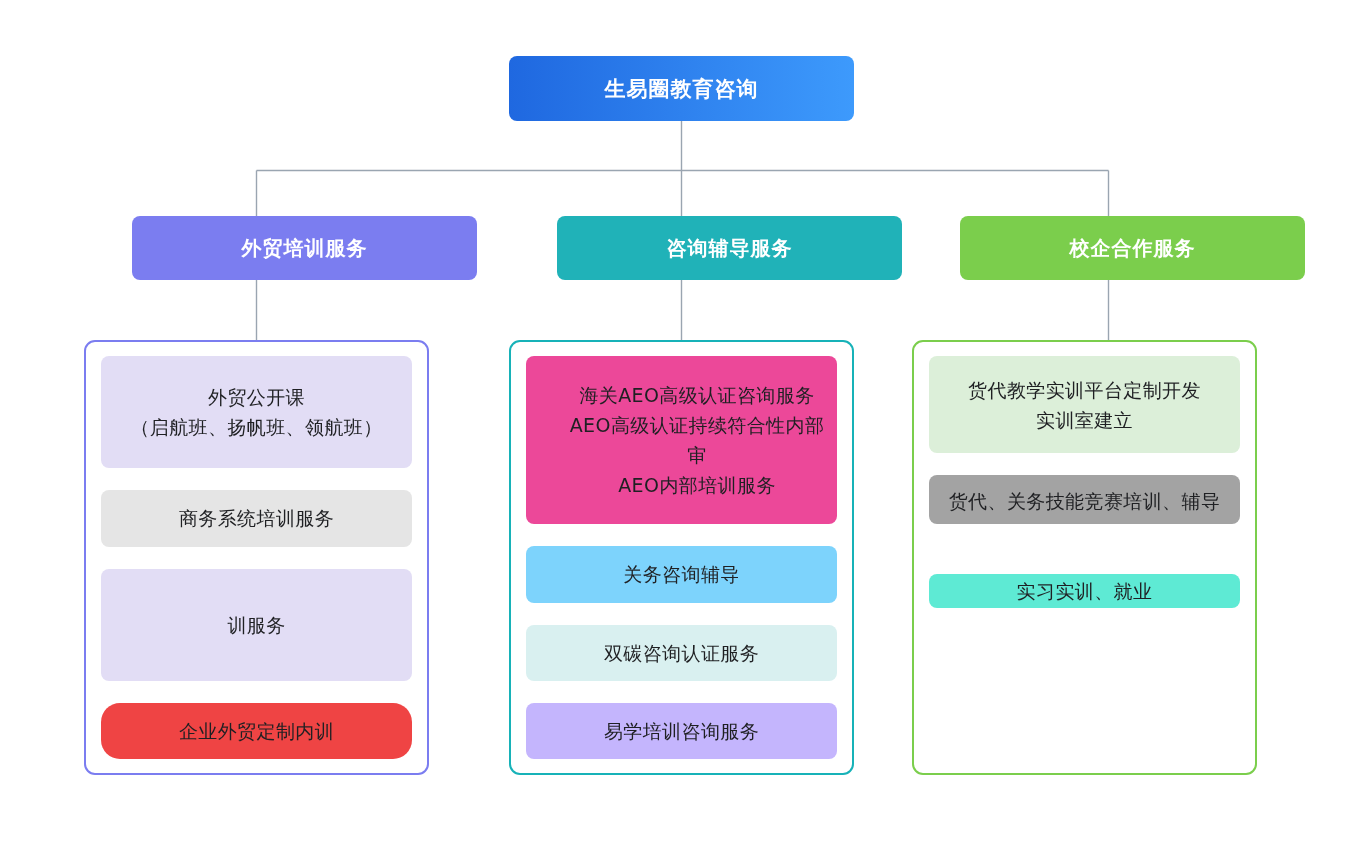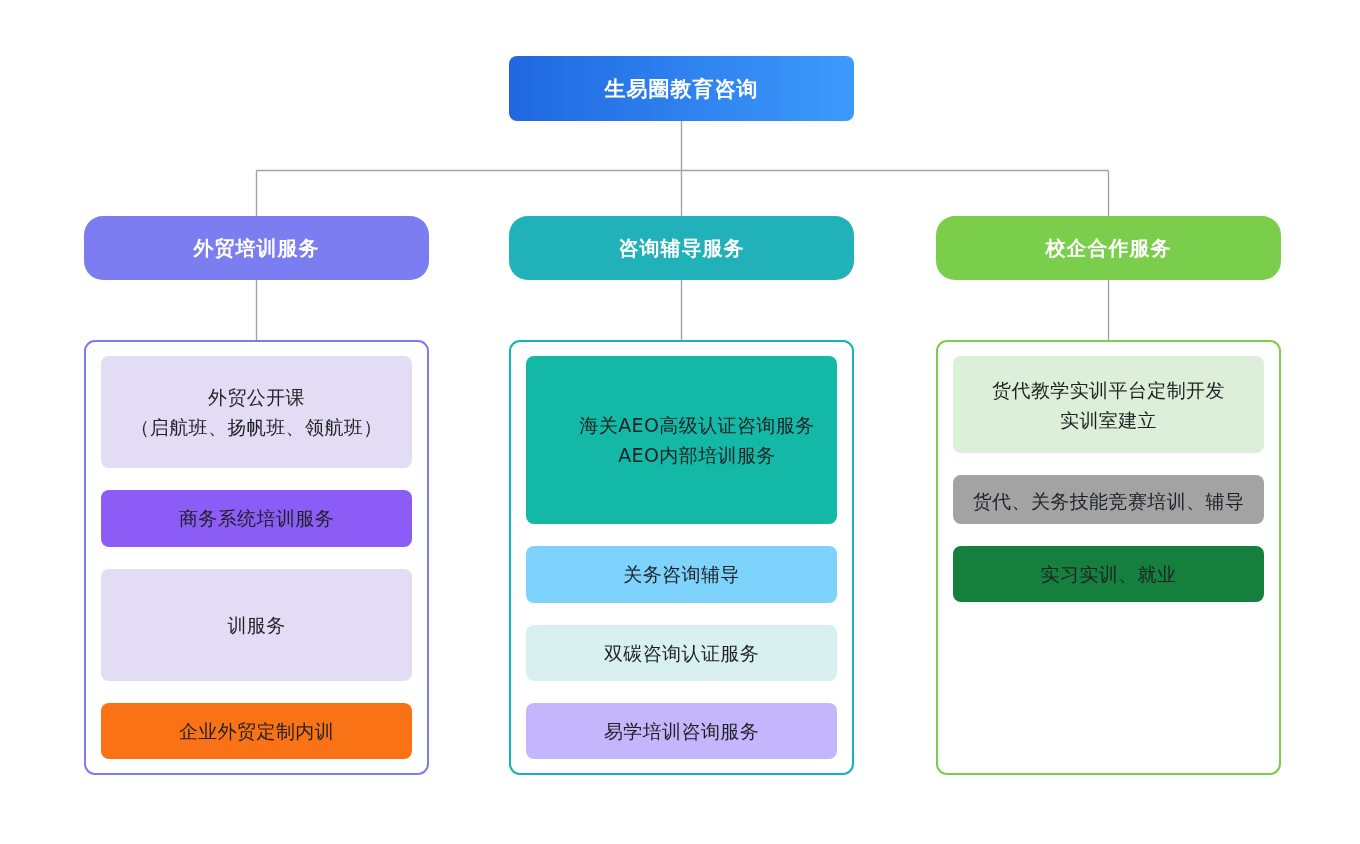--- a/index.html
+++ b/index.html
@@ -55,30 +55,31 @@
   }
 
   
   .branch {
     position: absolute;
     top: 216px;
     width: 345px;
   }
   .branch.col-0 { left: 84px; }
   .branch.col-1 { left: 509px; }
-  .branch.col-2 { left: 936px; }
+  .branch.col-2 { left: 912px; }
 
   .branch-header {
     width: 345px;
     height: 64px;
-    border-radius: 19px;
+    border-radius: 8px;
     display: flex;
     align-items: center;
     justify-content: center;
     box-sizing: border-box;
+    margin-left: 48px;
   }
   .branch-header .node-text {
     color: #ffffff;
     font-size: 20px;
     font-weight: bold;
     letter-spacing: 1px;
     text-align: center;
   }
 
   .branch-body {
@@ -144,46 +145,47 @@
     <div class="branch-header" style="background: rgb(123, 125, 240);">
       <span class="node-text">外贸培训服务</span>
     </div>
     <div class="branch-body" style="border-color: rgb(123, 125, 240);">
         <div class="leaf-item" style="background: rgb(226, 221, 245); height: 113.667px;">
           <div>
             <span class="leaf-line">外贸公开课</span>
             <span class="leaf-line">（启航班、扬帆班、领航班）</span>
           </div>
         </div>
-        <div class="leaf-item" style="background: #8b5cf6; height: 56.8333px;">
+        <div class="leaf-item" style="background: #e5e5e5; height: 56.8333px;">
           <div>
             <span class="leaf-line">商务系统培训服务</span>
           </div>
         </div>
         <div class="leaf-item" style="background: rgb(226, 221, 245); height: 113.667px;">
           <div>
             <span class="leaf-line">训服务</span>
           </div>
         </div>
-        <div class="leaf-item" style="background: #f97316; height: 56.8333px;">
+        <div class="leaf-item" style="background: #ef4444; height: 56.8333px; border-radius: 19px;">
           <div>
             <span class="leaf-line">企业外贸定制内训</span>
           </div>
         </div>
       </div>
   </div>
 
   <div class="branch col-1">
     <div class="branch-header" style="background: rgb(32, 178, 184);">
       <span class="node-text">咨询辅导服务</span>
     </div>
     <div class="branch-body" style="border-color: rgb(23, 178, 184);">
-        <div class="leaf-item" style="background: #14b8a6; height: 170.5px; padding-left: 43px;">
+        <div class="leaf-item" style="background: #ec4899; height: 170.5px; padding-left: 43px;">
           <div>
             <span class="leaf-line">海关AEO高级认证咨询服务</span>
+            <span class="leaf-line">AEO高级认证持续符合性内部审</span>
             <span class="leaf-line">AEO内部培训服务</span>
           </div>
         </div>
         <div class="leaf-item" style="background: #7dd3fc; height: 56.8333px;">
           <div>
             <span class="leaf-line">关务咨询辅导</span>
           </div>
         </div>
         <div class="leaf-item" style="background: rgb(217, 240, 240); height: 56.8333px;">
           <div>
@@ -207,21 +209,21 @@
           <div>
             <span class="leaf-line">货代教学实训平台定制开发</span>
             <span class="leaf-line">实训室建立</span>
           </div>
         </div>
         <div class="leaf-item" style="background: #a3a3a3; height: 48.7143px; align-items: flex-end;">
           <div>
             <span class="leaf-line">货代、关务技能竞赛培训、辅导</span>
           </div>
         </div>
-        <div class="leaf-item" style="background: #15803d; height: 56px;">
+        <div class="leaf-item" style="background: #5eead4; height: 34px; margin-top: 28px;">
           <div>
             <span class="leaf-line">实习实训、就业</span>
           </div>
         </div>
       </div>
   </div>
 
 </div>
 
 </body></html>

